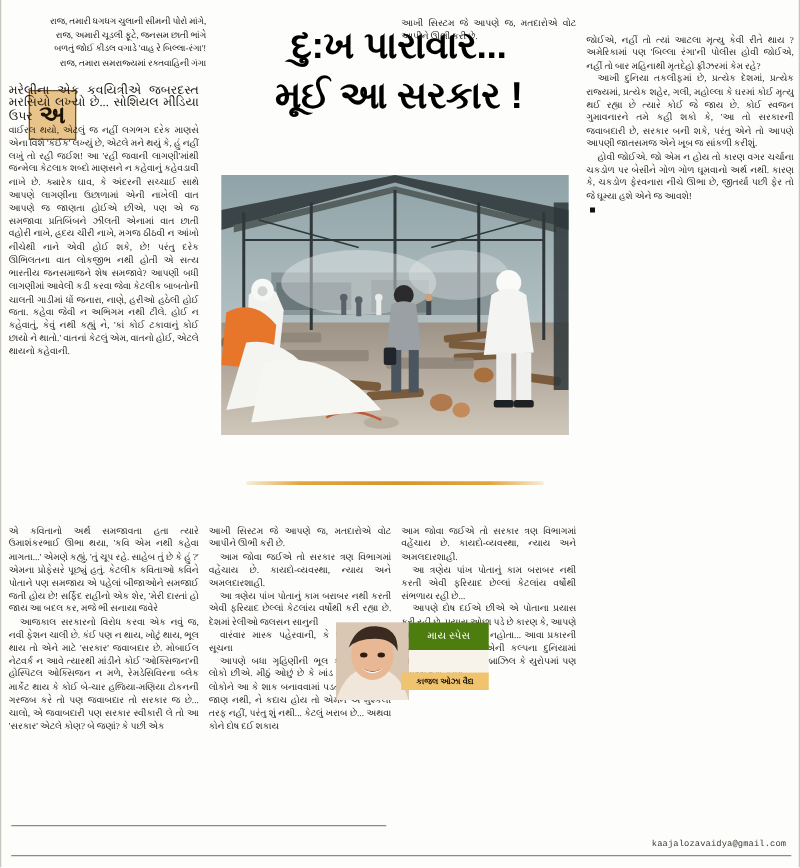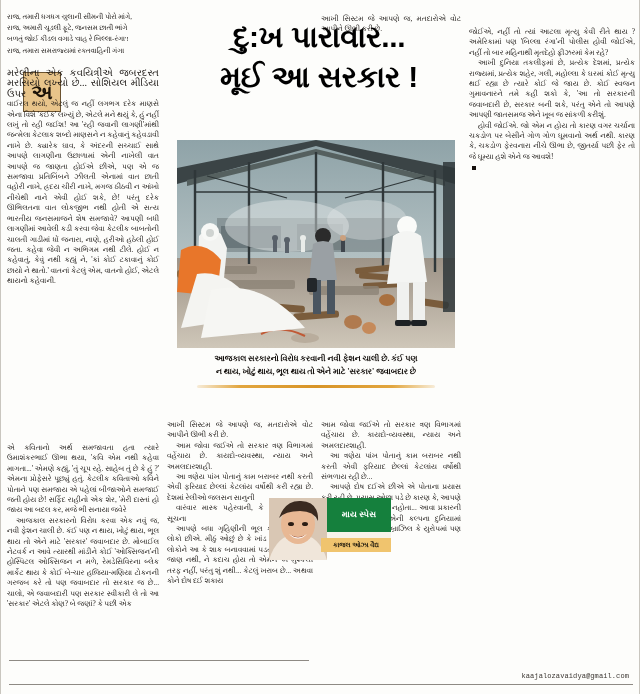--- a/index.html
+++ b/index.html
@@ -32,21 +32,21 @@
     line-height:10.4px;
     color:#1a1613;
   }
   .body-col p{margin:0 0 0 0;text-indent:9px;}
   .body-col p.noind{text-indent:0;}
 
   
   .poem{
     position:absolute;left:6px;top:12px;width:158px;
     font-size:7.1px;line-height:11.2px;
-    text-align:left;
+    text-align:right;
     font-style:normal;
     color:#120e0b;
   }
   .poem div{white-space:nowrap;overflow:hidden;}
 
   
   .headline{
     position:absolute;left:168px;top:22px;width:300px;
     text-align:center;
   }
@@ -93,44 +93,44 @@
     font-family:"Liberation Serif","DejaVu Serif",serif;
     line-height:1;
   }
 
   
   .col{position:absolute;box-sizing:border-box;}
   #col1{left:6px;  top:68px;  width:152px;}
   #col3{left:320px;top:420px; width:140px;}
   #col3b{left:320px;top:14px; width:140px;}
   #col4{left:468px;top:27px;  width:166px;}
-  #colA{left:6px;  top:443px; width:152px;}
+  #colA{left:6px;  top:420px; width:152px;}
   #colB{left:166px;top:420px; width:146px;}
 
   
   .first-lines{
     margin-left:42px;
     font-size:10px;line-height:10.4px;
   }
   .after-cap{clear:both;}
 
   
   .authorbox{
     position:absolute;left:268px;top:498px;width:122px;height:62px;
   }
   .author-photo{
     position:absolute;left:0;top:0;width:58px;height:62px;
     overflow:hidden;background:#cbb9a8;
   }
   .author-photo svg{display:block;width:100%;height:100%;}
   .author-banner{
-    position:absolute;left:58px;top:0;width:64px;height:34px;
-    background:#15803d;
+    position:absolute;left:58px;top:0;width:64px;height:22px;
+    background:#4d7c0f;
     color:#fff;
-    font-size:8.4px;font-weight:bold;
+    font-size:8.4px;font-weight:normal;
     display:flex;align-items:center;justify-content:center;
     letter-spacing:0.2px;
   }
   .author-name{
     position:absolute;left:52px;top:40px;width:70px;height:14px;
     background:#f0c46e;
     color:#141008;
     font-size:6.6px;font-weight:bold;
     display:flex;align-items:center;justify-content:center;
   }
@@ -292,24 +292,20 @@
         <ellipse cx="128" cy="198" rx="14" ry="5" fill="#b9ad9d"></ellipse>
         <path d="M84 194 q20 -10 44 2" stroke="#c05a36" stroke-width="2" fill="none"></path>
       </g>
 
       <path d="M34 150 q52 -12 94 38 l-104 10 z" fill="#f6f6f3"></path>
 
       <rect x="266" y="22" width="12" height="150" fill="#2f3739" opacity="0.85"></rect>
     </svg>
   </div>
 
-  <div class="pullquote guj">
-    <div>આજકાલ સરકારનો વિરોધ કરવાની નવી ફેશન ચાલી છે. કંઈ પણ</div>
-    <div>ન થાય, ખોટું થાય, ભૂલ થાય તો એને માટે 'સરકાર' જવાબદાર છે</div>
-  </div>
   <div class="pq-rule"></div>
 
   <div class="col body-col guj" id="col3b">
     <p class="noind">આખી સિસ્ટમ જે આપણે જ, મતદારોએ વોટ આપીને ઊભી કરી છે.</p>
   </div>
 
   <div class="col body-col guj" id="col4">
     <p class="noind">જોઈએ, નહીં તો ત્યાં આટલા મૃત્યુ કેવી રીતે થાય ? અમેરિકામાં પણ 'બિલ્લા રંગા'ની પોલીસ હોવી જોઈએ, નહીં તો બાર મહિનાથી મૃતદેહો ફ્રીઝરમાં કેમ રહે?</p>
     <p>આખી દુનિયા તકલીફમાં છે, પ્રત્યેક દેશમાં, પ્રત્યેક રાજ્યમાં, પ્રત્યેક શહેર, ગલી, મહોલ્લા કે ઘરમાં કોઈ મૃત્યુ થઈ રહ્યા છે ત્યારે કોઈ જે જાય છે. કોઈ સ્વજન ગુમાવનારને તમે કહી શકો કે, 'આ તો સરકારની જવાબદારી છે, સરકાર બની શકે, પરંતુ એને તો આપણે આપણી જાતસમજ એને ખૂબ જ સાંકળી કરીશું.</p>
     <p>હોવી જોઈએ. જો એમ ન હોય તો કારણ વગર ચર્ચાના ચકડોળ પર બેસીને ગોળ ગોળ ઘૂમવાનો અર્થ નથી. કારણ કે, ચકડોળ ફેરવનારા નીચે ઊભા છે, જીતર્યા પછી ફેર તો જે ઘૂમ્યા હશે એને જ આવશે!</p>

